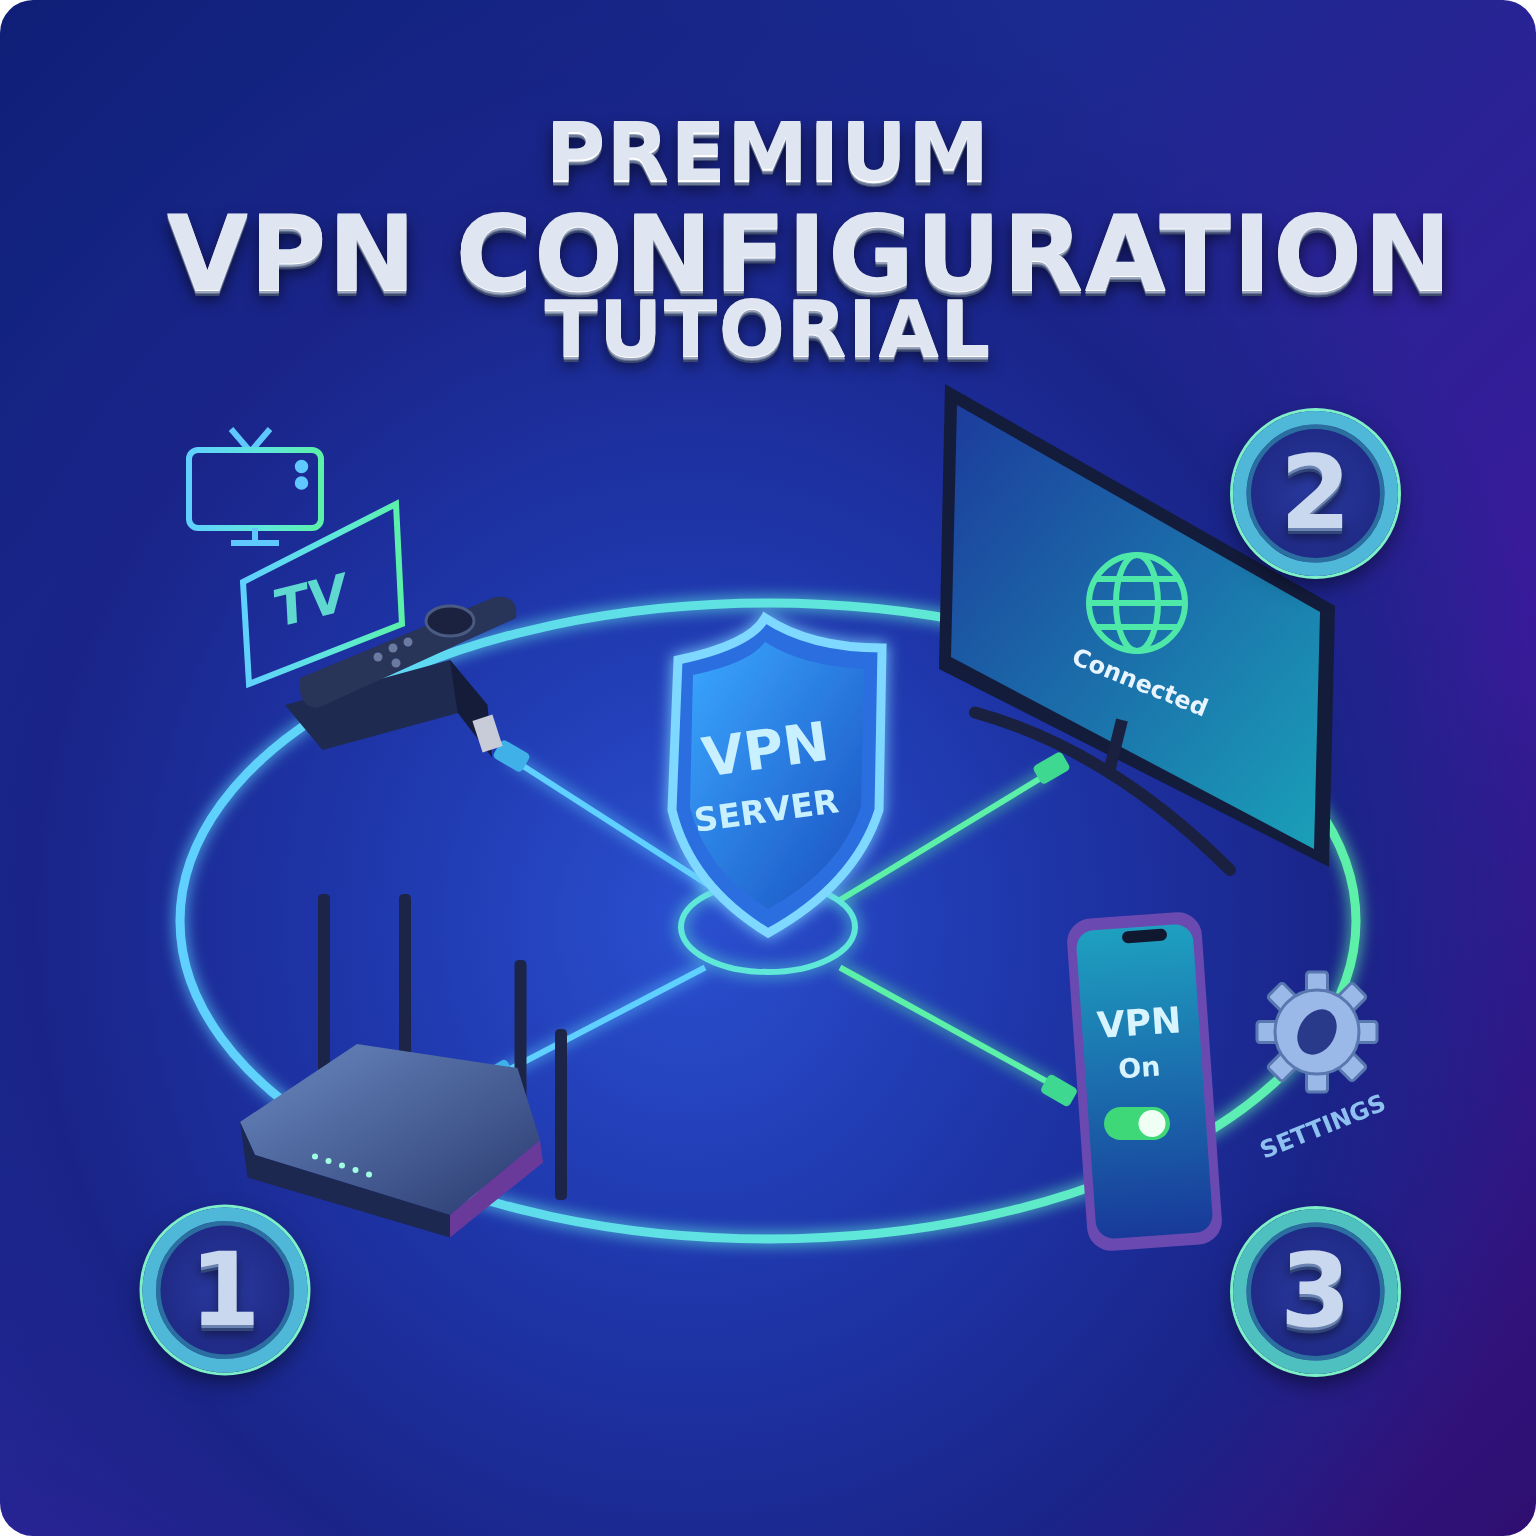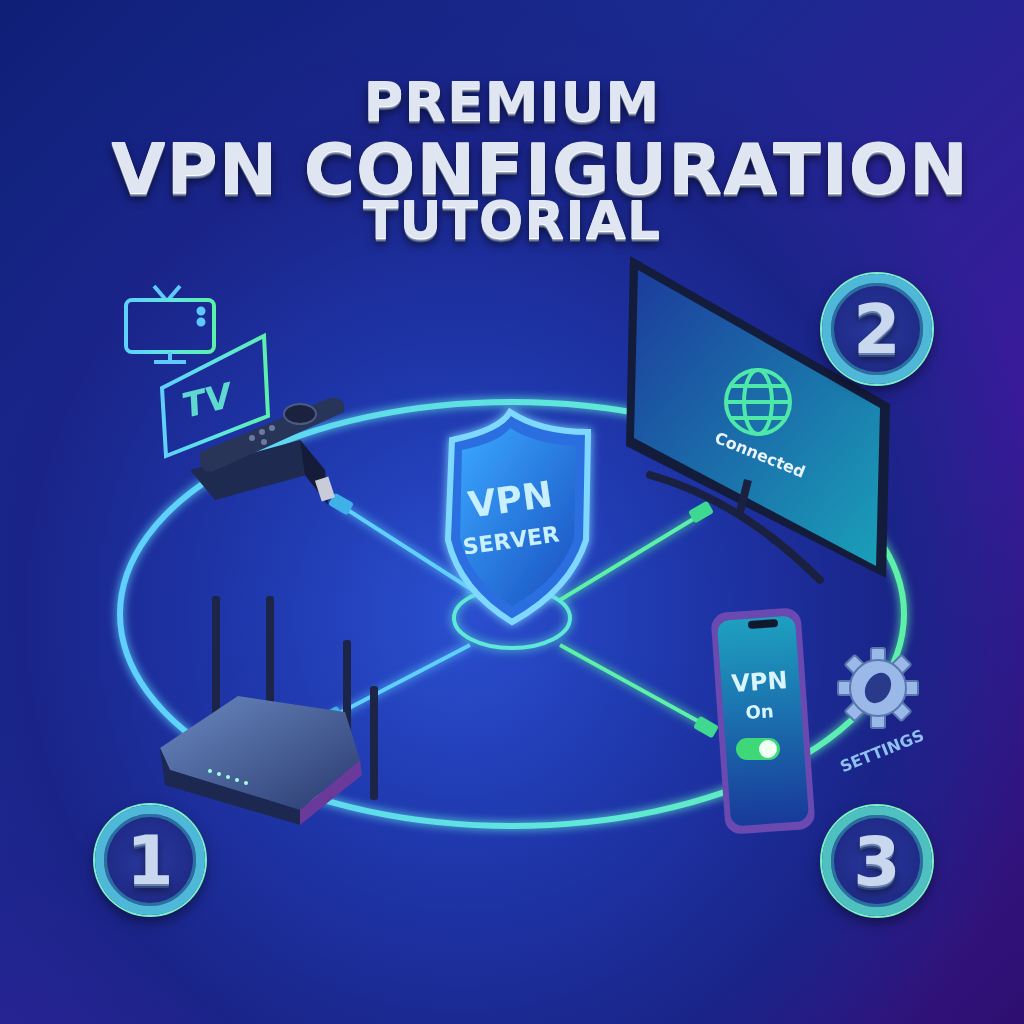--- a/index.html
+++ b/index.html
@@ -1,19 +1,19 @@
 <!DOCTYPE html>
 <html><head>
 <meta charset="utf-8">
 <style>
   html,body{margin:0;padding:0;}
   body{width:1024px;height:1024px;overflow:hidden;font-family:"DejaVu Sans",sans-serif;}
   .stage{position:relative;width:1024px;height:1024px;overflow:hidden;
     background:radial-gradient(ellipse at 45% 60%, #2a4fd0 0%, #1e35a8 30%, #1a2488 55%, rgba(20,20,110,0) 75%),
-               linear-gradient(135deg,#0f1f78 0%,#1a2a90 35%,#3a1a9a 70%,#2e0f70 100%);}
+               linear-gradient(135deg,#0f1f78 0%,#1a2a90 35%,#3a1a9a 70%,#2e0f70 100%);border-radius:22px;}
   .title{position:absolute;left:0;width:1024px;text-align:center;font-family:"DejaVu Sans",sans-serif;font-weight:bold;
     color:#dfe6f2;letter-spacing:1px;
     text-shadow:0 1px 0 #ffffff,0 2px 0 #9aa6bd,0 3px 0 #6a7896,0 4px 0 #3d4a6e,0 6px 10px rgba(0,0,0,.6);}
   .t1{top:70px;font-size:54px;}
   .t2{top:128px;font-size:70px;padding-left:28px;}
   .t3{top:190px;font-size:52px;}
   svg.scene{position:absolute;left:0;top:0;}
   .lbl{font-family:"DejaVu Sans",sans-serif;font-weight:bold;}
   .badge{position:absolute;width:110px;height:110px;border-radius:50%;
     border:9px solid #4fb8d8;box-sizing:border-box;

